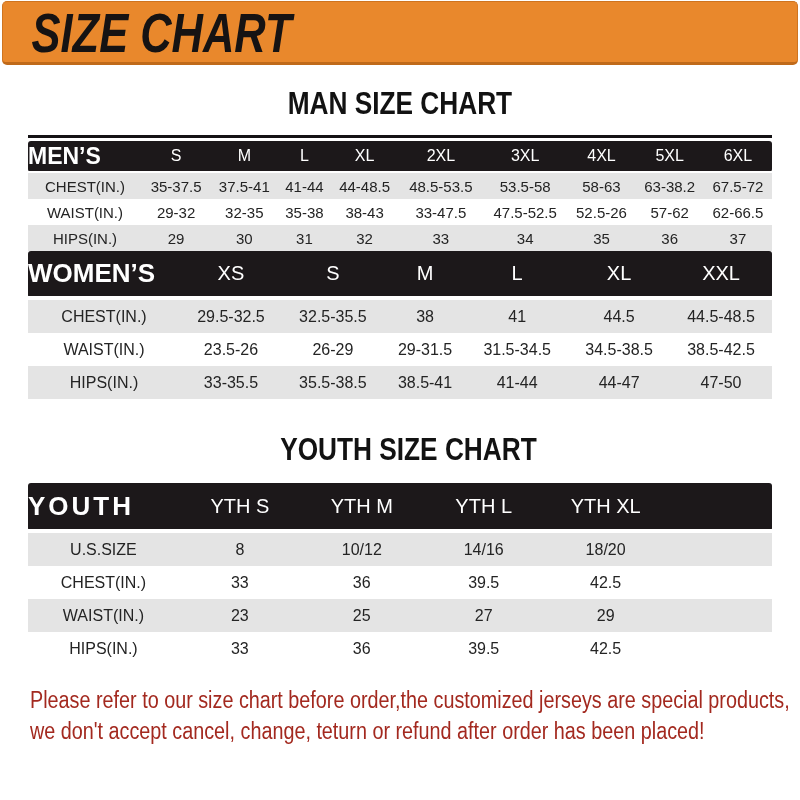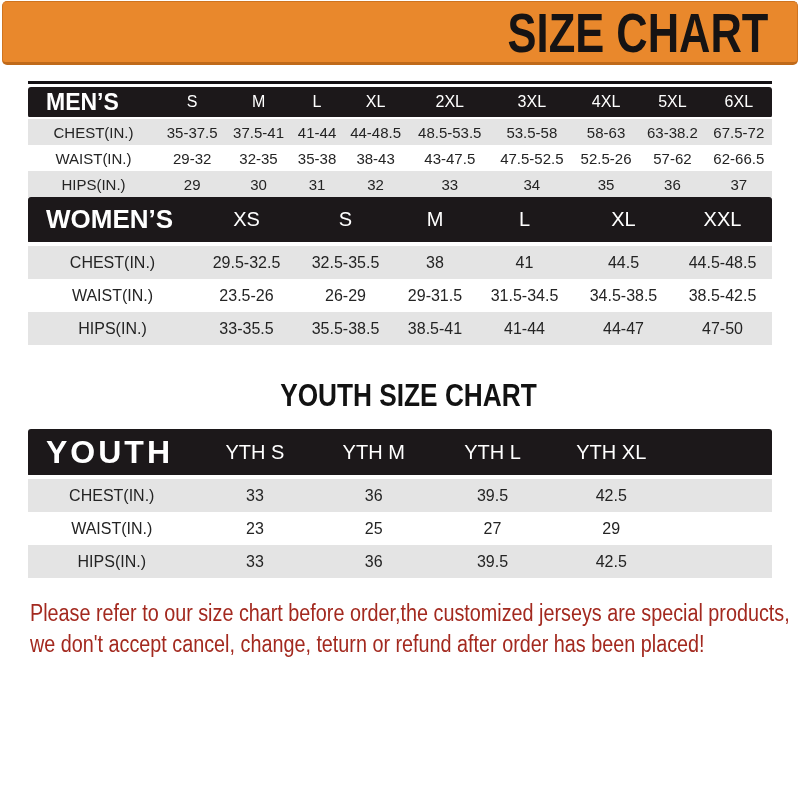--- a/index.html
+++ b/index.html
@@ -12,21 +12,21 @@
   .page { width: 800px; height: 800px; position: relative; }
 
   
   .banner {
     height: 60px;
     margin: 1px 2px 0 2px;
     background: #e9882c;
     border: 1px solid #cf7420;
     border-bottom: 3px solid #c06a1a;
     border-radius: 5px;
-    display: flex; align-items: center; justify-content: flex-end;
+    display: flex; align-items: center; justify-content: flex-start; font-style: italic;
   }
   .banner-title {
     display: inline-block;
     font-size: 53px;
     font-weight: bold;
     color: #161313;
     letter-spacing: 0px;
     transform: scaleX(0.82) scaleY(1.04);
     white-space: nowrap;
   }
@@ -64,21 +64,21 @@
   }
   table.size-table thead th {
     background: #1c181a;
     color: #ffffff;
     font-weight: normal;
     text-align: center;
     vertical-align: middle;
   }
   table.size-table thead th.label-cell {
     text-align: left;
-    padding-left: 18px;
+    padding-left: 0;
     font-weight: bold;
   }
   table.size-table thead th:first-child { border-radius: 3px 0 0 3px; }
   table.size-table thead th:last-child  { border-radius: 0 3px 3px 0; }
 
   table.size-table tbody td {
     text-align: center;
     vertical-align: middle;
     color: #242424;
   }
@@ -91,21 +91,21 @@
   .t-men tbody td { height: 24px; font-size: 15px; }
 
   
   .t-women thead th { height: 43px; font-size: 20px; border-bottom: 4px solid #ffffff; }
   .t-women thead th.label-cell { font-size: 26px; }
   .t-women .label-cell { width: 150px; }
   .t-women tbody td { height: 31px; font-size: 16px; }
 
   
   .t-youth thead th { height: 44px; font-size: 20px; border-bottom: 4px solid #ffffff; }
-  .t-youth thead th.label-cell { font-size: 32px; letter-spacing: 3px; }
+  .t-youth thead th.label-cell { font-size: 26px; letter-spacing: 3px; }
   .t-youth .label-cell { width: 150px; }
   .t-youth .value-cell { width: 122px; }
   .t-youth .filler-cell { width: 106px; background: #1c181a; }
   .t-youth tbody .filler-cell { background: inherit; }
   .t-youth tbody tr:nth-child(odd) .filler-cell { background: #e4e4e4; }
   .t-youth tbody tr:nth-child(even) .filler-cell { background: #ffffff; }
   .t-youth tbody td { height: 31px; font-size: 16px; }
 
   
   .note {
@@ -123,20 +123,23 @@
 </style>
 </head>
 <body>
 
 <div class="page">
 
   <header class="banner">
     <span class="banner-title">SIZE CHART</span>
   </header>
 
+  <h2 class="section-title st-man">
+    <span class="condensed">MAN SIZE CHART</span>
+  </h2>
 
   <div class="table-wrap tw-men">
     <div class="men-rule"></div>
     <div>
         <table class="size-table t-men">
           <thead>
             <tr>
               <th class="label-cell">MEN’S</th>
               <th class="value-cell">S</th>
               <th class="value-cell">M</th>
@@ -161,21 +164,21 @@
               <td class="value-cell">58-63</td>
               <td class="value-cell">63-38.2</td>
               <td class="value-cell">67.5-72</td>
             </tr>
             <tr>
               <td class="label-cell">WAIST(IN.)</td>
               <td class="value-cell">29-32</td>
               <td class="value-cell">32-35</td>
               <td class="value-cell">35-38</td>
               <td class="value-cell">38-43</td>
-              <td class="value-cell">43-47.5</td>
+              <td class="value-cell">33-47.5</td>
               <td class="value-cell">47.5-52.5</td>
               <td class="value-cell">52.5-26</td>
               <td class="value-cell">57-62</td>
               <td class="value-cell">62-66.5</td>
             </tr>
             <tr>
               <td class="label-cell">HIPS(IN.)</td>
               <td class="value-cell">29</td>
               <td class="value-cell">30</td>
               <td class="value-cell">31</td>
@@ -251,20 +254,28 @@
               <th class="label-cell">YOUTH</th>
               <th class="value-cell">YTH S</th>
               <th class="value-cell">YTH M</th>
               <th class="value-cell">YTH L</th>
               <th class="value-cell">YTH XL</th>
               <th class="filler-cell"></th>
             </tr>
           </thead>
           <tbody>
             <tr>
+              <td class="label-cell">U.S.SIZE</td>
+              <td class="value-cell">8</td>
+              <td class="value-cell">10/12</td>
+              <td class="value-cell">14/16</td>
+              <td class="value-cell">18/20</td>
+              <td class="filler-cell"></td>
+            </tr>
+            <tr>
               <td class="label-cell">CHEST(IN.)</td>
               <td class="value-cell">33</td>
               <td class="value-cell">36</td>
               <td class="value-cell">39.5</td>
               <td class="value-cell">42.5</td>
               <td class="filler-cell"></td>
             </tr>
             <tr>
               <td class="label-cell">WAIST(IN.)</td>
               <td class="value-cell">23</td>

